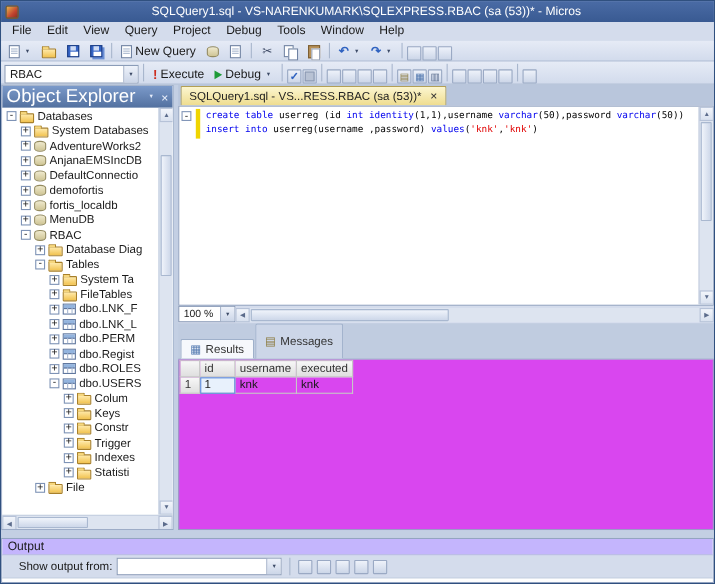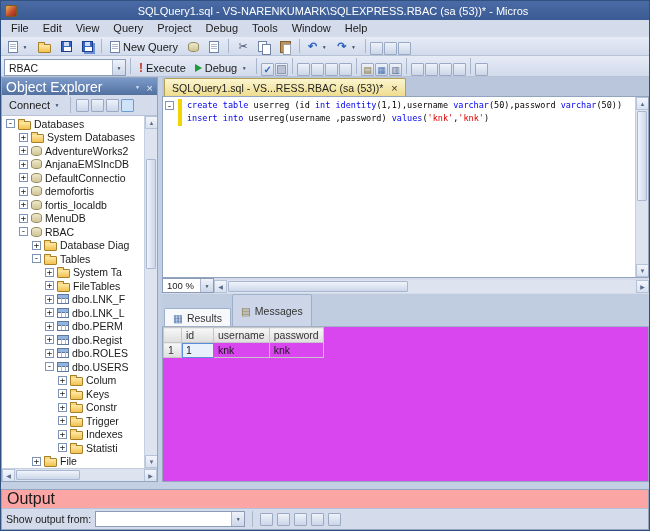--- a/index.html
+++ b/index.html
@@ -60,21 +60,21 @@
   .combo{background:#fff;border:1px solid #8b9cb8;display:flex;align-items:center;justify-content:space-between;padding-left:4px;font-size:10.5px;height:17px}
   .combo .cbtn{width:13px;align-self:stretch;background:linear-gradient(#eef2fa,#ccd6e8);border-left:1px solid #aab6cc;display:flex;align-items:center;justify-content:center}
   .db-combo{width:122px}
 
   
   .main{flex:0 0 405px;display:flex;overflow:hidden}
   .hgap{flex:0 0 7px;background:#c3cfe3}
 
   
   .oe-panel{flex:0 0 157px;display:flex;flex-direction:column;background:#fff;border:1px solid #93a4c1;overflow:hidden}
-  .oe-header{flex:0 0 17px;background:linear-gradient(#7b9aca,#52709f);color:#fff;display:flex;align-items:center;justify-content:space-between;padding:0 4px;font-size:14px}
+  .oe-header{flex:0 0 17px;background:linear-gradient(#7b9aca,#52709f);color:#fff;display:flex;align-items:center;justify-content:space-between;padding:0 4px;font-size:17px}
   .oe-hbtns{display:flex;gap:5px;align-items:center;color:#e8eefb}
   .oe-hbtns .caret::before{color:#e8eefb}
   .oe-toolbar{flex:0 0 21px;background:#d4dcec;border-bottom:1px solid #b6c2d8;display:flex;align-items:center;padding:0 3px;gap:2px}
   .oe-body{flex:1;display:flex;overflow:hidden;background:#fff}
   .oe-tree{flex:1;overflow:hidden;padding-top:1px}
   .tree-row{height:13.5px;display:flex;align-items:center;gap:3px;white-space:nowrap;font-size:10.5px}
   .exp{flex:0 0 9px;width:9px;height:9px;border:1px solid #7e93b6;background:#fff;font-size:9px;line-height:7px;display:inline-flex;align-items:center;justify-content:center;color:#222;font-family:"DejaVu Sans Mono",monospace}
   .tree-label{overflow:hidden}
 
   
@@ -122,22 +122,22 @@
   .grid thead th:nth-child(3){min-width:48px}
   .grid thead th:nth-child(4){min-width:48px}
   .active-cell{outline:1px solid #5a8edc;outline-offset:-1px;background:#e8f1fc}
 
   .exec-status{flex:0 0 16px;background:#f7f3c1;border-top:1px solid #d9d190;display:flex;align-items:center;gap:5px;padding:0 5px;font-size:10.5px;color:#222}
   .ok-icon{width:11px;height:11px;border-radius:50%;background:radial-gradient(circle at 35% 30%,#7cd08a,#2e9e44);border:1px solid #1f7a33;position:relative;flex:0 0 11px}
   .ok-icon::before{content:"✓";position:absolute;left:2px;top:-1px;color:#fff;font-size:8px;font-weight:bold}
 
   
   .output-panel{flex:1;display:flex;flex-direction:column;background:#fff;border:1px solid #93a4c1;overflow:hidden}
-  .output-header{flex:0 0 15px;background:#fca5a5;display:flex;align-items:center;padding:0 5px;font-size:16px;border-bottom:1px solid #b6c2d8}
-  .output-toolbar{flex:0 0 21px;background:#d4dcec;display:flex;align-items:center;gap:4px;padding:0 4px;border-bottom:1px solid #c0cbdd;font-size:10.5px}
+  .output-header{flex:0 0 15px;background:#c4b5fd;display:flex;align-items:center;padding:0 5px;font-size:11px;border-bottom:1px solid #b6c2d8}
+  .output-toolbar{flex:0 0 21px;background:#d4dcec;display:flex;align-items:center;gap:4px;padding:0 15px;border-bottom:1px solid #c0cbdd;font-size:10.5px}
   .out-combo{width:150px;height:16px}
   .output-content{flex:1;background:#fff}
 </style>
 </head>
 <body>
 
 <div class="window">
 
   <div class="titlebar">
     <span class="app-icon"></span>
@@ -246,31 +246,20 @@
 
   <div class="main">
 
     <div class="oe-panel">
       <div class="oe-header">
         <span>Object Explorer</span>
         <span class="oe-hbtns">
           <span class="caret"></span>
           <span class="x"></span>
         </span>
-      </div>
-      <div class="oe-toolbar">
-        <span class="tbtn">
-          <span>Connect</span>
-          <span class="caret"></span>
-        </span>
-        <span class="sep"></span>
-        <span class="mini"></span>
-        <span class="mini"></span>
-        <span class="mini"></span>
-        <span class="mini pressed"></span>
       </div>
       <div class="oe-body">
         <div class="oe-tree">
             <div class="tree-row" style="padding-left: 4px;">
               <span class="exp">-</span>
               <span class="ic ic-folder"></span>
               <span class="tree-label">Databases</span>
             </div>
             <div class="tree-row" style="padding-left: 17px;">
               <span class="exp">+</span>
@@ -463,21 +452,21 @@
           </div>
         </div>
 
       <div class="grid-area">
         <table class="grid">
           <thead>
             <tr>
               <th class="corner"></th>
             <th>id</th>
                 <th>username</th>
-                <th>password</th>
+                <th>executed</th>
               </tr>
           </thead>
           <tbody>
               <tr>
                 <th>1</th>
                 <td class="active-cell">1</td>
                 <td>knk</td>
                 <td>knk</td>
               </tr>
             </tbody>

